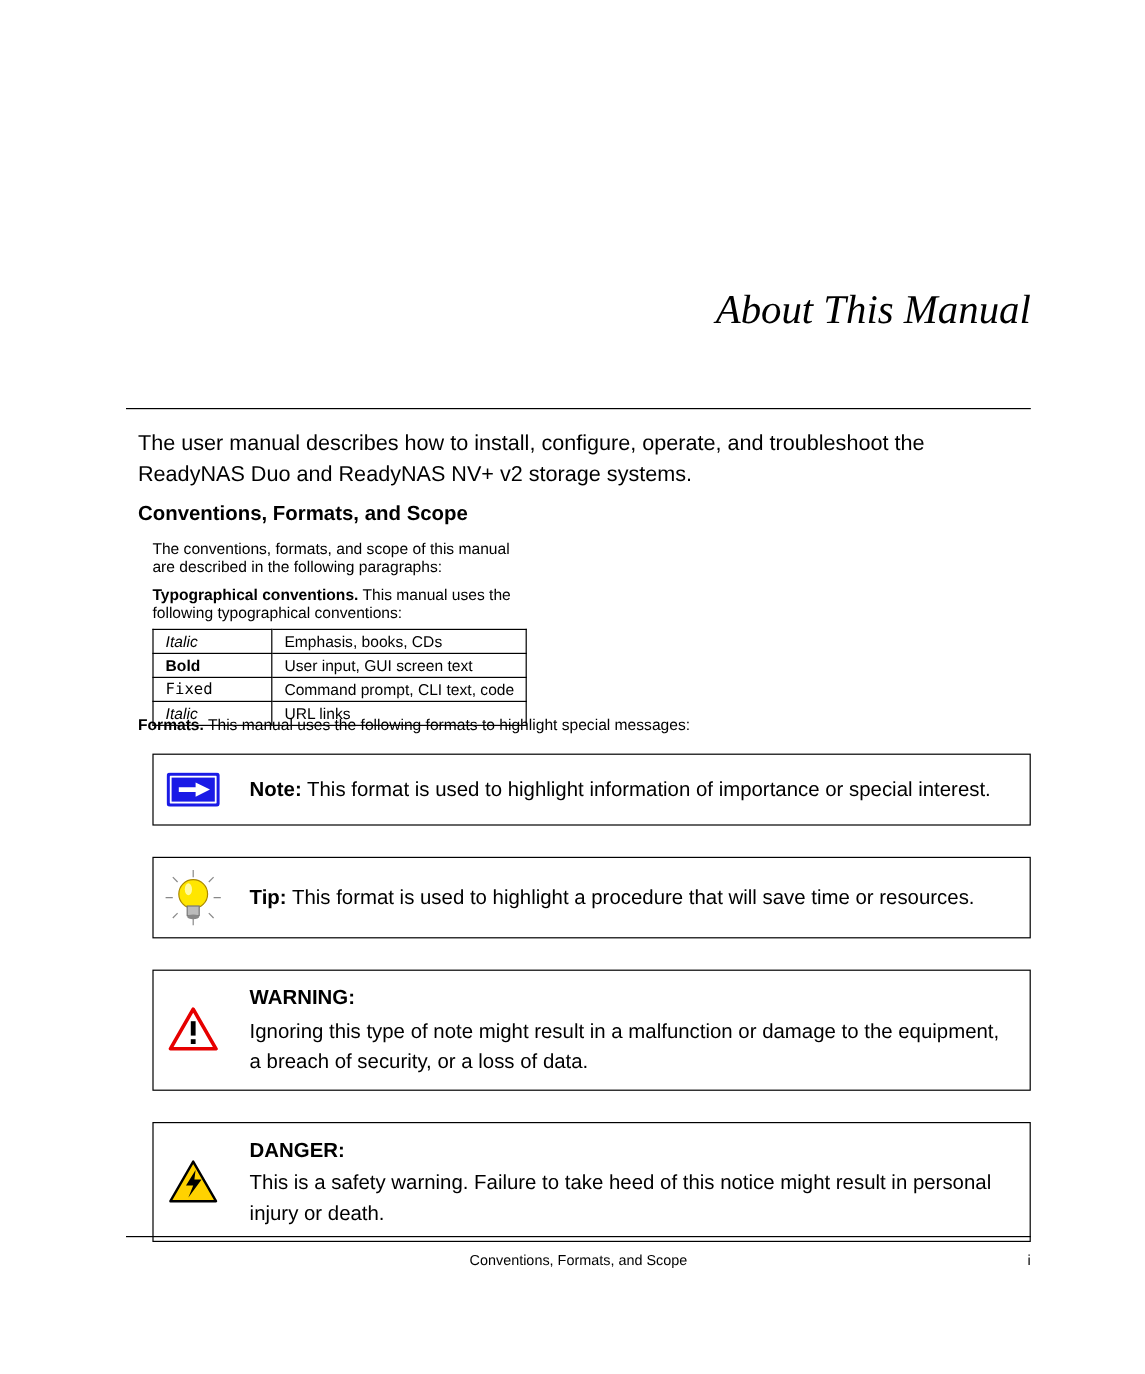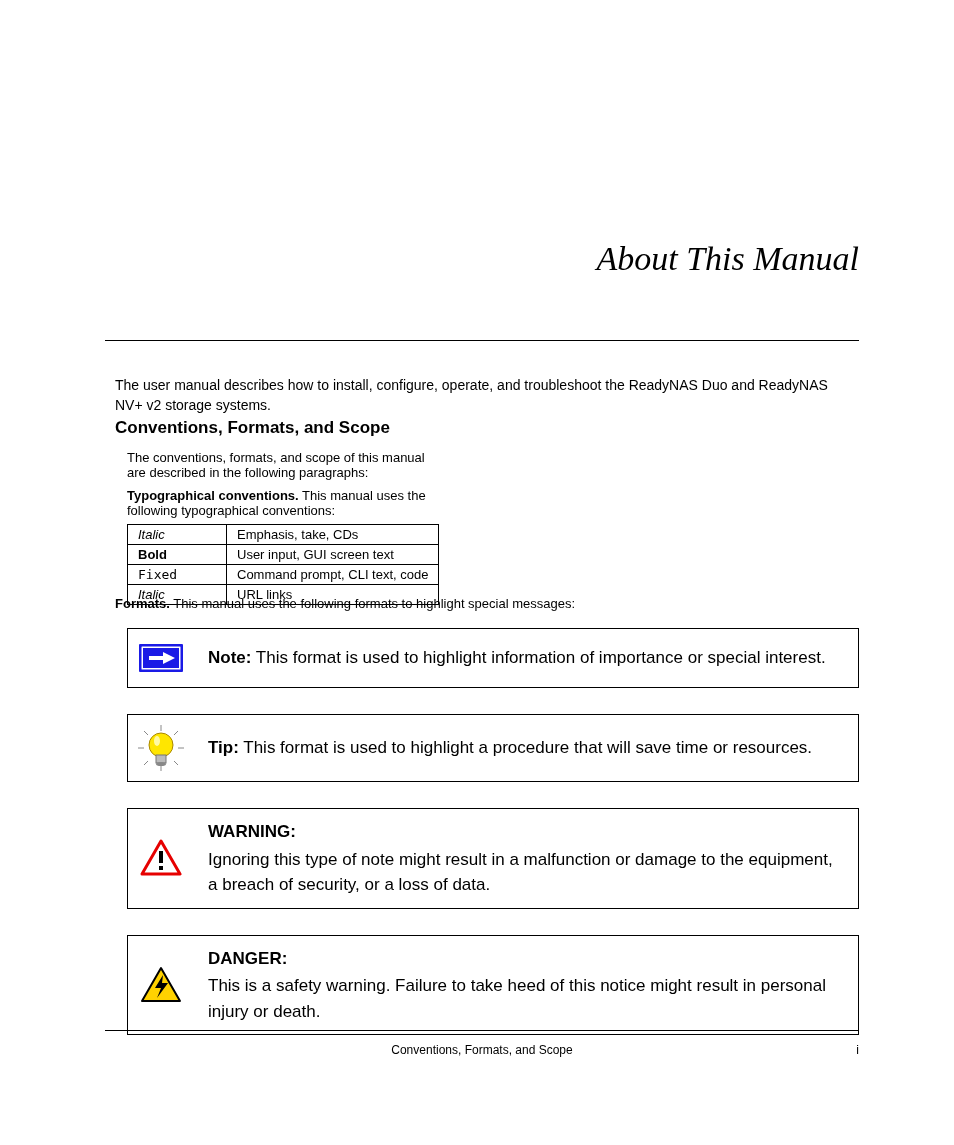--- a/index.html
+++ b/index.html
@@ -27,24 +27,24 @@
   }
   .hr1 {
     position: absolute;
     top: 340px;
     left: 105px;
     right: 95px;
     border-top: 1.5px solid #000;
   }
   .intro {
     position: absolute;
-    top: 375px;
+    top: 356px;
     left: 115px;
     right: 95px;
-    font-size: 14px;
+    font-size: 18px;
     line-height: 1.45;
   }
   .h3a {
     position: absolute;
     top: 418px;
     left: 115px;
     font-size: 17px;
     font-weight: bold;
   }
   .conv-table {
@@ -144,21 +144,21 @@
   <table class="conv-table">
     <caption style="caption-side:top; text-align:left; padding-bottom:6px; font-size:13px;">
       <span>The conventions, formats, and scope of this manual are described in the following paragraphs:</span><br>
       <span style="display:block; margin-top:8px;">
         <span style="font-weight:bold;">Typographical conventions.</span><span> This manual uses the following typographical conventions:</span>
       </span>
     </caption>
     <tbody>
       <tr>
         <td class="col1" style="font-style:italic;">Italic</td>
-        <td>Emphasis, take, CDs</td>
+        <td>Emphasis, books, CDs</td>
       </tr>
       <tr>
         <td class="col1" style="font-weight:bold;">Bold</td>
         <td>User input, GUI screen text</td>
       </tr>
       <tr>
         <td class="col1" style="font-family:monospace;">Fixed</td>
         <td>Command prompt, CLI text, code</td>
       </tr>
       <tr>

